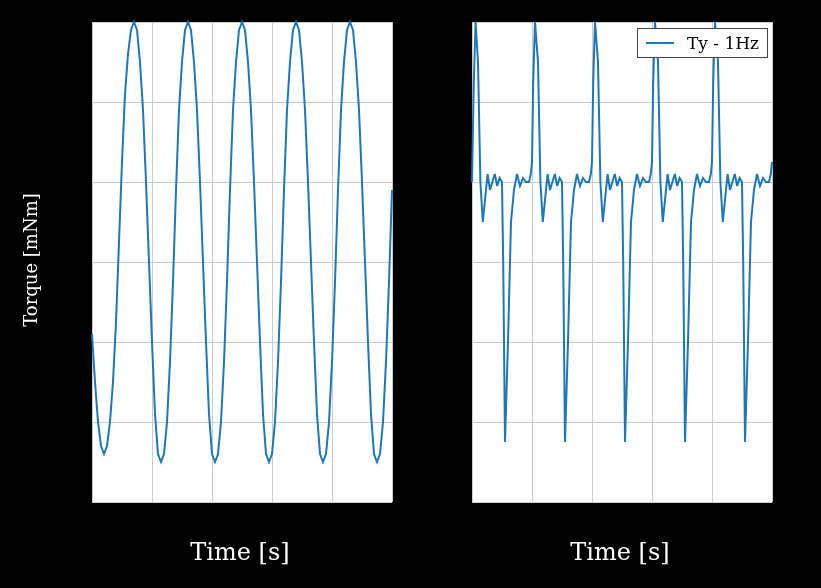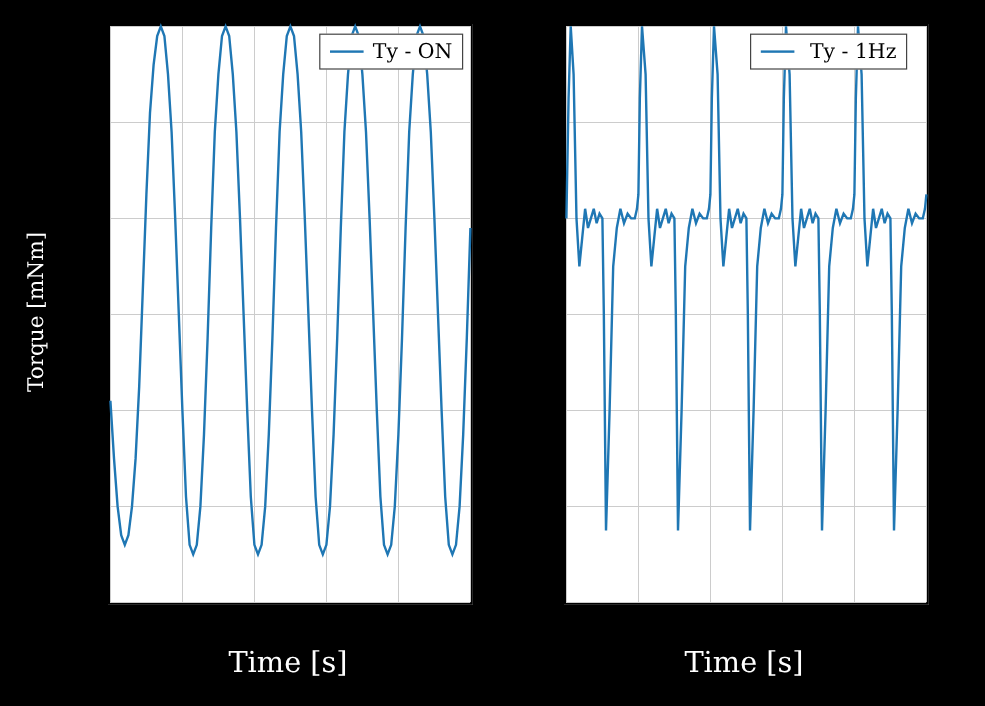--- a/index.html
+++ b/index.html
@@ -119,24 +119,20 @@
         <div class="tick-label" style="top: 0px;">60</div>
       </div>
     <div class="xticks" id="xticks-left">
         <div class="tick-label" style="left: 0px;">0</div>
         <div class="tick-label" style="left: 60px;">1</div>
         <div class="tick-label" style="left: 120px;">2</div>
         <div class="tick-label" style="left: 180px;">3</div>
         <div class="tick-label" style="left: 240px;">4</div>
         <div class="tick-label" style="left: 300px;">5</div>
       </div>
-    <div class="legend" style="right:6px; top:6px;">
-      <span class="swatch"></span>
-      <span>Ty - ON</span>
-    </div>
   </div>
 
   <div class="panel" id="panel-right" style="left:470px; top:20px; width:300px; height:480px;">
     <svg class="plot-area" width="300" height="480" viewBox="0 0 300 480" preserveAspectRatio="none">
       <g class="grid" id="grid-right">
           <line x1="0" x2="0" y1="0" y2="480"></line>
           <line x1="60" x2="60" y1="0" y2="480"></line>
           <line x1="120" x2="120" y1="0" y2="480"></line>
           <line x1="180" x2="180" y1="0" y2="480"></line>
           <line x1="240" x2="240" y1="0" y2="480"></line>
@@ -161,21 +157,21 @@
         <div class="tick-label" style="top: 0px;">60</div>
       </div>
     <div class="xticks" id="xticks-right">
         <div class="tick-label" style="left: 0px;">0</div>
         <div class="tick-label" style="left: 60px;">1</div>
         <div class="tick-label" style="left: 120px;">2</div>
         <div class="tick-label" style="left: 180px;">3</div>
         <div class="tick-label" style="left: 240px;">4</div>
         <div class="tick-label" style="left: 300px;">5</div>
       </div>
-    <div class="legend" style="right:16px; top:6px;gap:13px;">
+    <div class="legend" style="right:4px; top:6px;gap:13px;">
       <span class="swatch"></span>
       <span>Ty - 1Hz</span>
     </div>
   </div>
 
   <div class="axis-label-y" style="left:30px; top:260px;">Torque [mNm]</div>
   <div class="axis-label-x" style="left:240px; top:538px; position:absolute;">Time [s]</div>
   <div class="axis-label-x" style="left:620px; top:538px; position:absolute;">Time [s]</div>
 
 </div>

